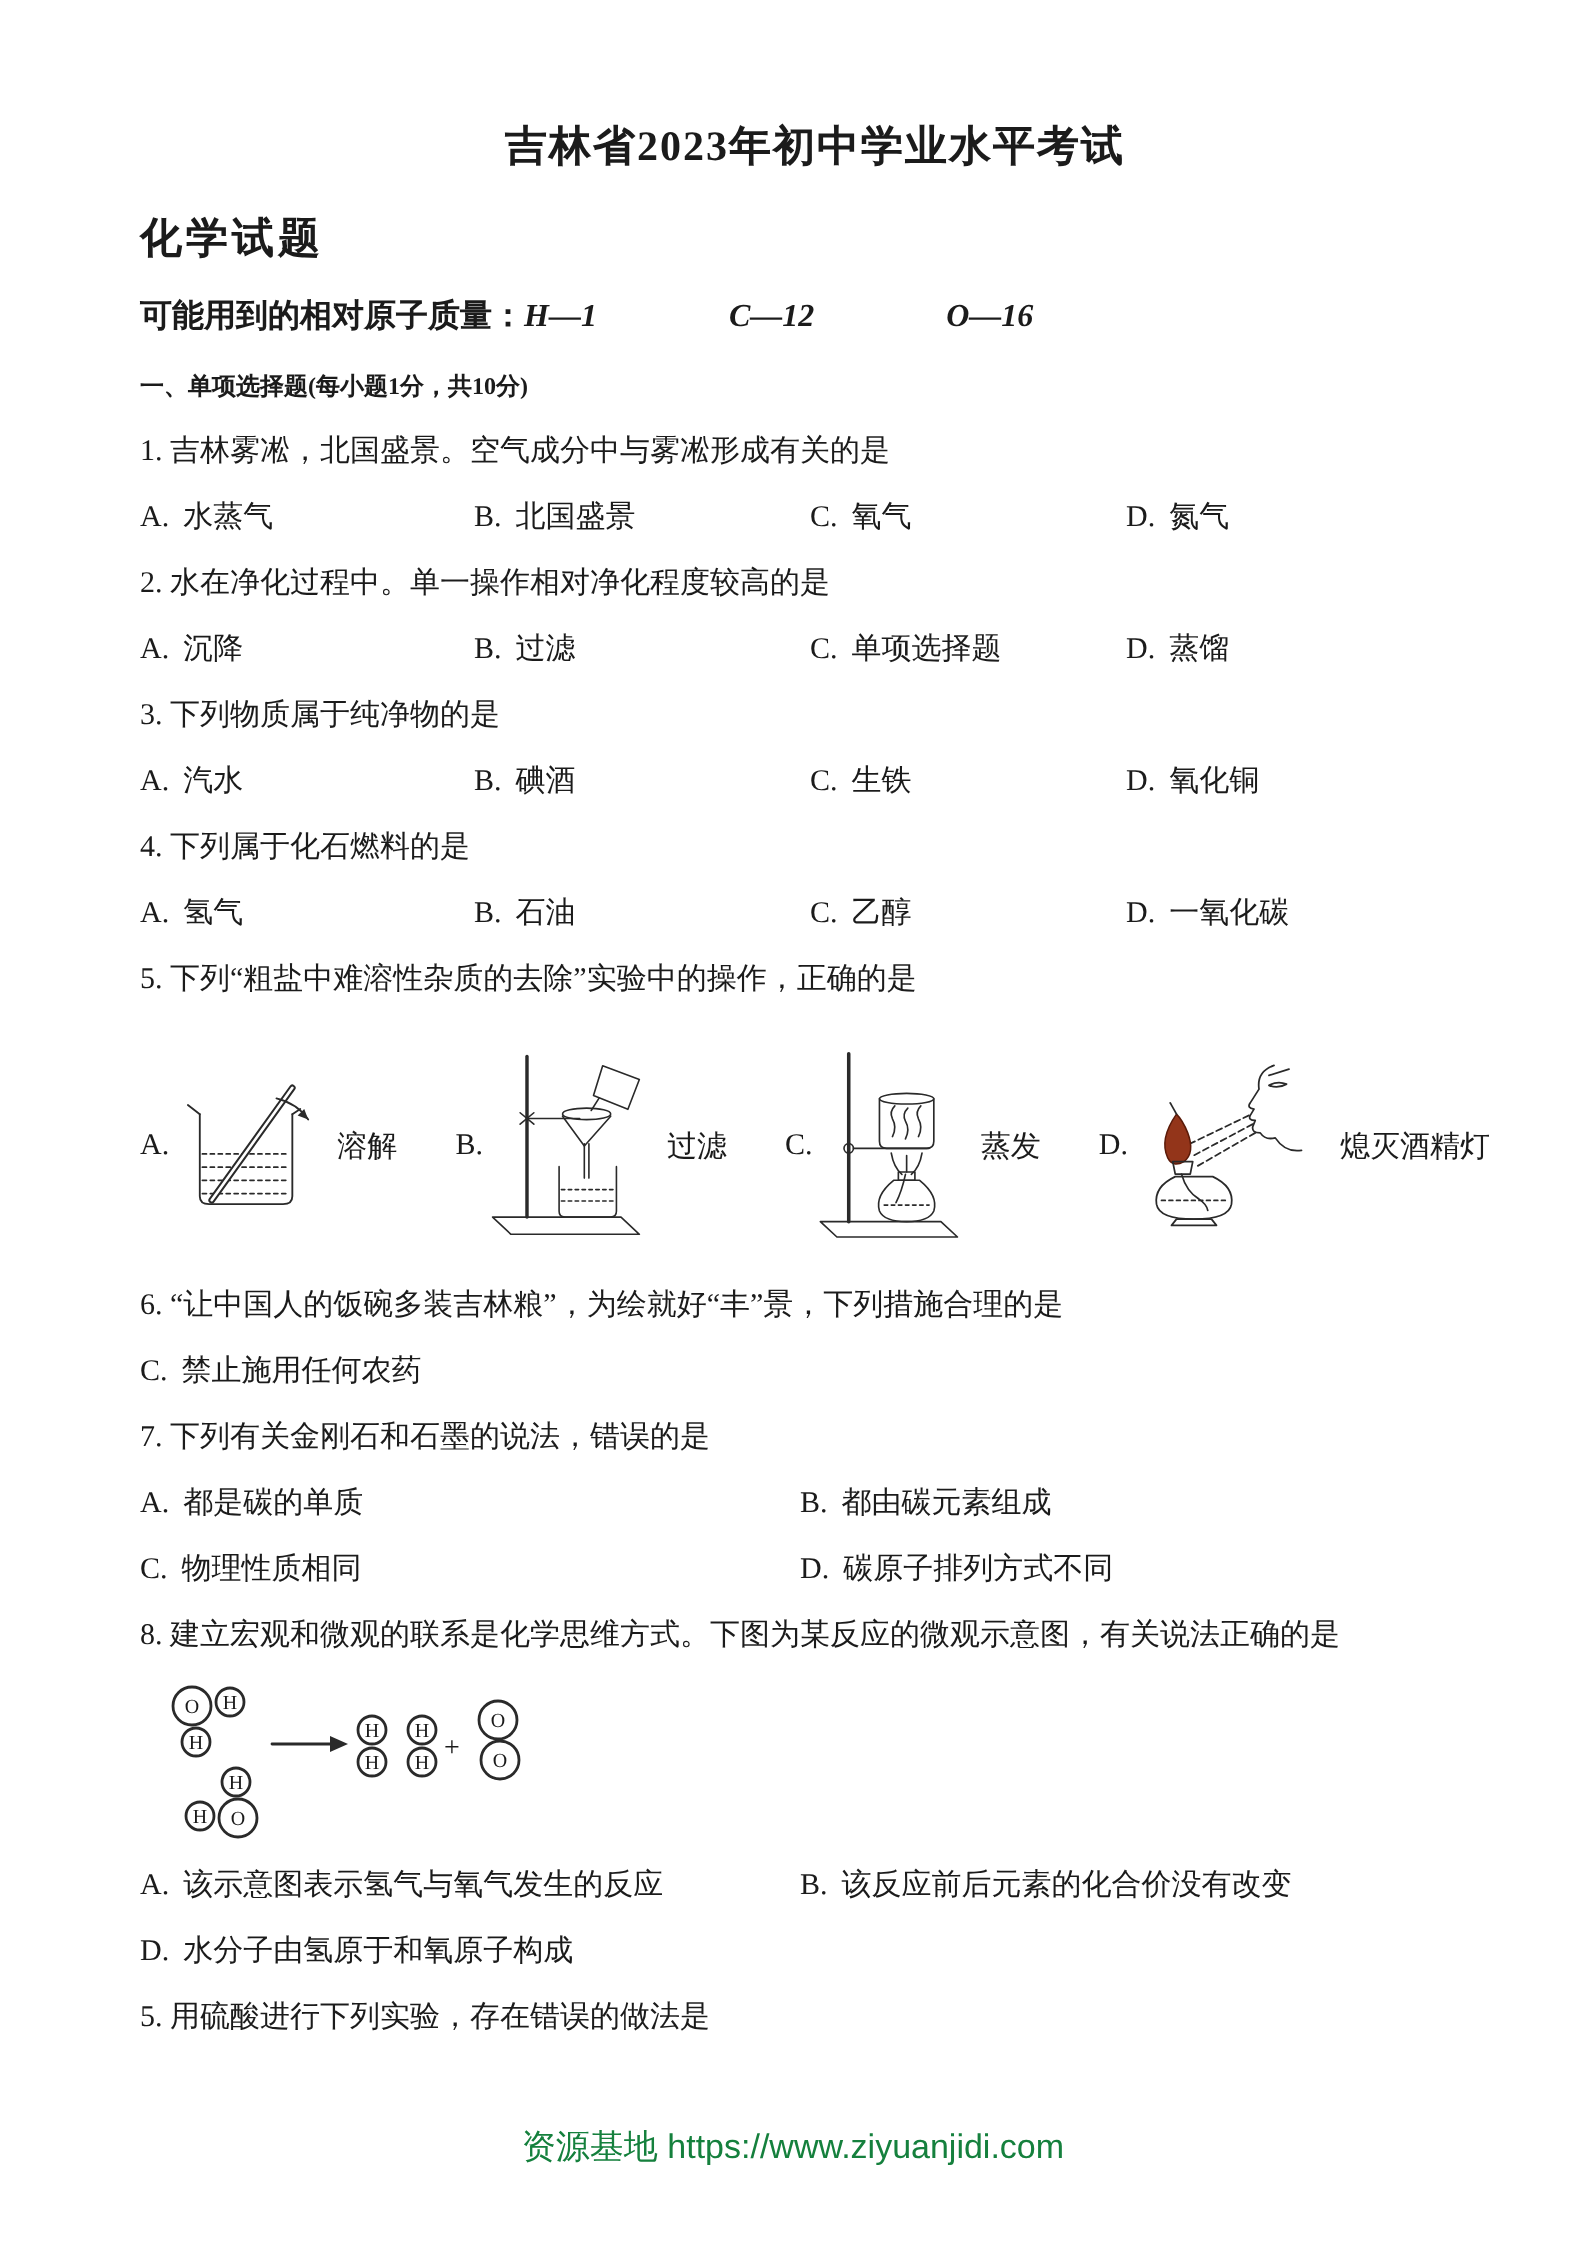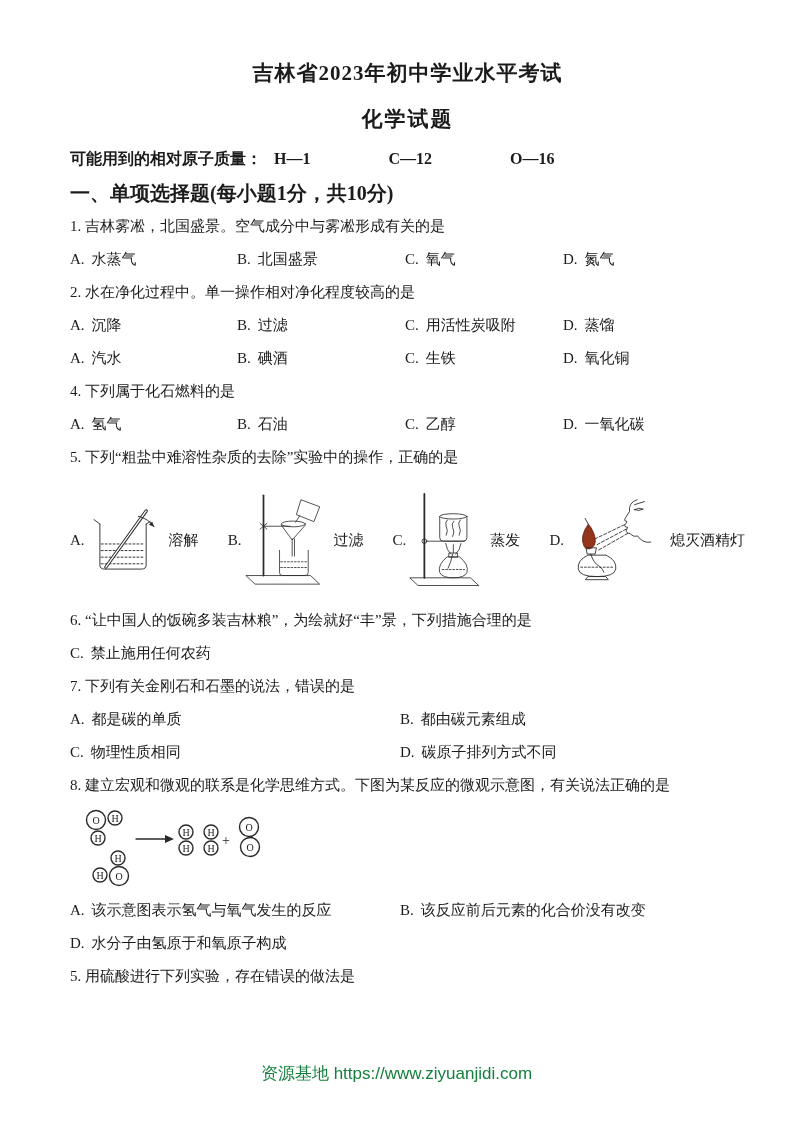--- a/index.html
+++ b/index.html
@@ -10,27 +10,27 @@
     font-family:"Liberation Serif","DejaVu Serif",serif;
     color:#1b1b1b;
     overflow:hidden;
   }
   .content{padding:60px 48px 0 70px;}
   .title{
     text-align:center;font-size:21px;font-weight:bold;
     letter-spacing:1px;line-height:26px;margin:0 0 20px 0;
   }
   .subtitle{
-    text-align:center;font-size:21px;font-weight:bold;
+    text-align:left;font-size:21px;font-weight:bold;
     letter-spacing:2px;line-height:26px;margin:4px 0 16px 0;
   }
   .masses{font-size:16px;font-weight:bold;line-height:22px;margin:0 0 12px 0;}
-  .masses .mass-val{display:inline-block;margin-left:12px;margin-right:66px;}
+  .masses .mass-val{display:inline-block;margin-left:0;margin-right:66px;font-style:italic;}
   .masses .mass-val:last-child{margin-right:0;text-align:center;}
-  .section-heading{font-size:20px;font-weight:bold;line-height:22px;margin:0 0 12px 0;}
+  .section-heading{font-size:12px;font-weight:bold;line-height:22px;margin:0 0 12px 0;}
   .stem{font-size:15px;line-height:20px;margin:0 0 13px 0;}
   .opts4{
     display:grid;grid-template-columns:167px 168px 158px 1fr;
     font-size:15px;line-height:20px;margin:0 0 13px 0;
   }
   .opts2{
     display:grid;grid-template-columns:330px 1fr;
     font-size:15px;line-height:20px;margin:0 0 13px 0;
   }
   .opt .opt-text{margin-left:7px;}
@@ -86,26 +86,27 @@
         <span class="opt"><span>C.</span><span class="opt-text">氧气</span></span>
         <span class="opt"><span>D.</span><span class="opt-text">氮气</span></span>
       </div>
     </div>
 
     <div>
       <div class="stem">2. 水在净化过程中。单一操作相对净化程度较高的是</div>
       <div class="opts4">
         <span class="opt"><span>A.</span><span class="opt-text">沉降</span></span>
         <span class="opt"><span>B.</span><span class="opt-text">过滤</span></span>
-        <span class="opt"><span>C.</span><span class="opt-text">用活性炭吸附</span></span>
+        <span class="opt"><span>C.</span><span class="opt-text">单项选择题</span></span>
         <span class="opt"><span>D.</span><span class="opt-text">蒸馏</span></span>
       </div>
     </div>
 
     <div>
+      <div class="stem">3. 下列物质属于纯净物的是</div>
       <div class="opts4">
         <span class="opt"><span>A.</span><span class="opt-text">汽水</span></span>
         <span class="opt"><span>B.</span><span class="opt-text">碘酒</span></span>
         <span class="opt"><span>C.</span><span class="opt-text">生铁</span></span>
         <span class="opt"><span>D.</span><span class="opt-text">氧化铜</span></span>
       </div>
     </div>
 
     <div>
       <div class="stem">4. 下列属于化石燃料的是</div>

